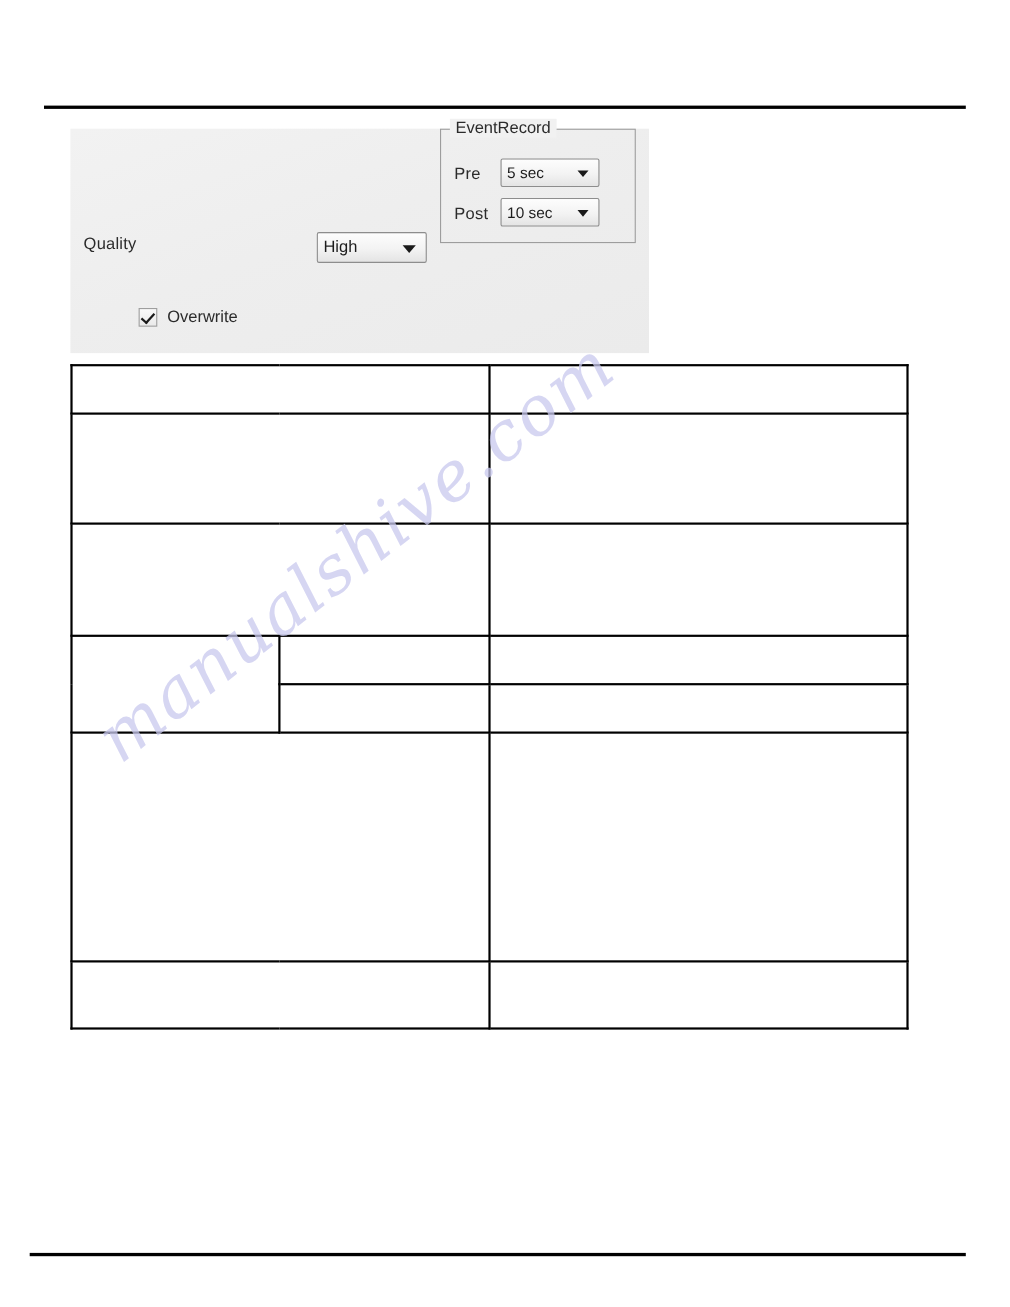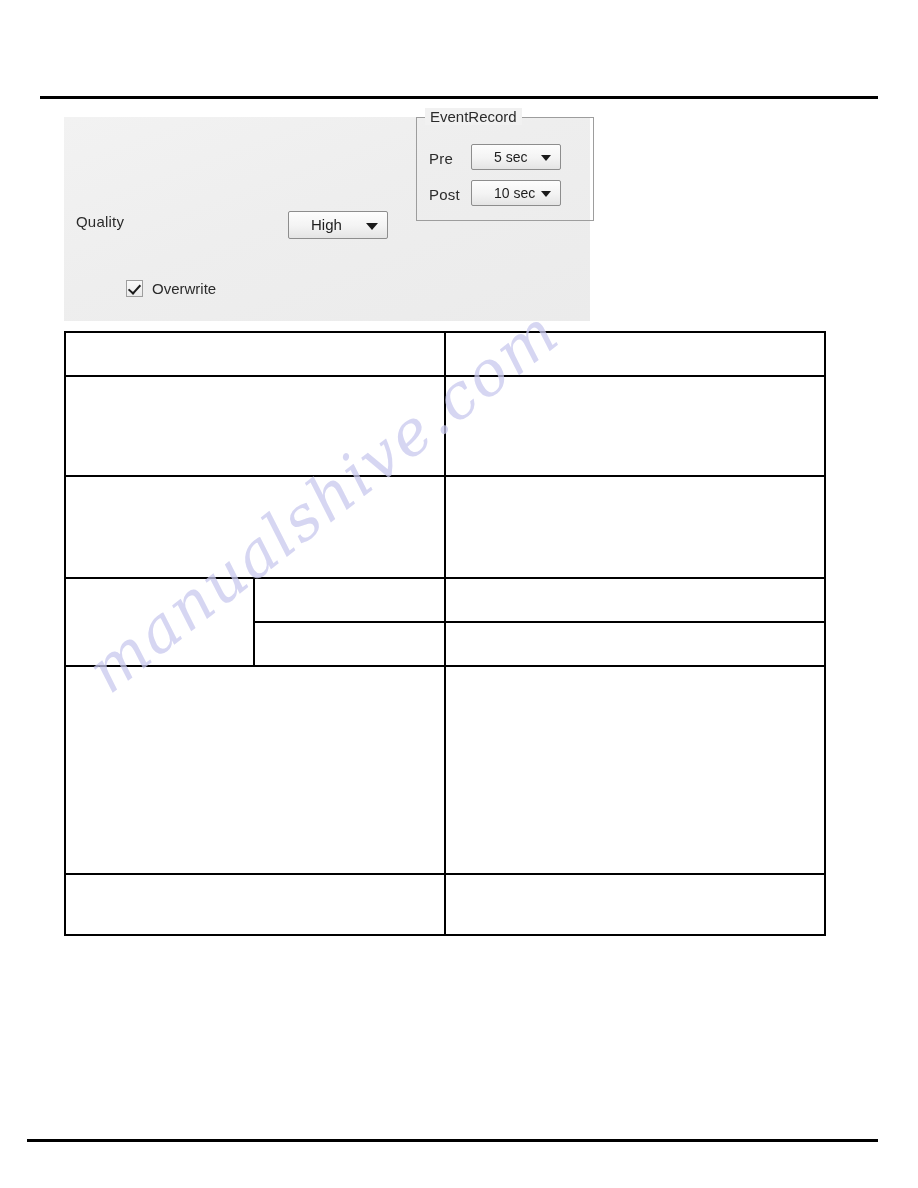--- a/index.html
+++ b/index.html
@@ -90,21 +90,21 @@
   .combo {
     box-sizing: border-box;
     position: relative;
     border: 1px solid #8d8d8d;
     border-radius: 2px;
     background: linear-gradient(#fdfdfd 0%, #f3f3f3 55%, #e4e4e4 100%);
     height: 28px;
     line-height: 26px;
     font-size: 15px;
     color: #1d1d1d;
-    padding-left: 22px;
+    padding-left: 5px;
     white-space: nowrap;
     overflow: hidden;
   }
   .combo .caret {
     position: absolute;
     right: 9px;
     top: 50%;
     margin-top: -2px;
     width: 0;
     height: 0;
@@ -113,21 +113,21 @@
     border-top: 7px solid #1a1a1a;
   }
   .combo.small { height: 26px; line-height: 24px; font-size: 14px; }
   .combo.small .caret {
     border-left-width: 5px; border-right-width: 5px; border-top-width: 6px;
   }
 
   
   #event-group {
     position: absolute;
-    left: 352px;
+    left: 336px;
     top: 0px;
     width: 178px;
     height: 104px;
     box-sizing: border-box;
     border: 1px solid #9d9d9d;
   }
   #event-group-title {
     position: absolute;
     left: 8px;
     top: -10px;

